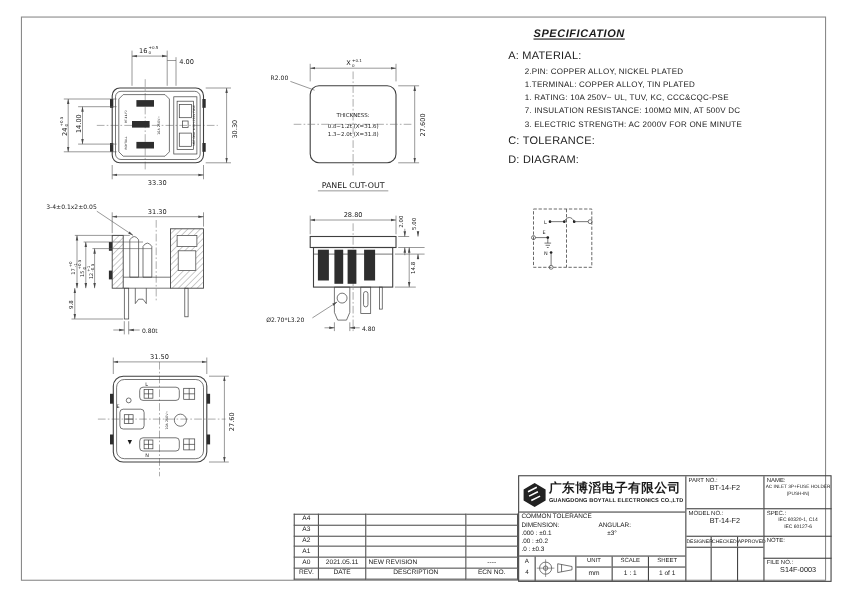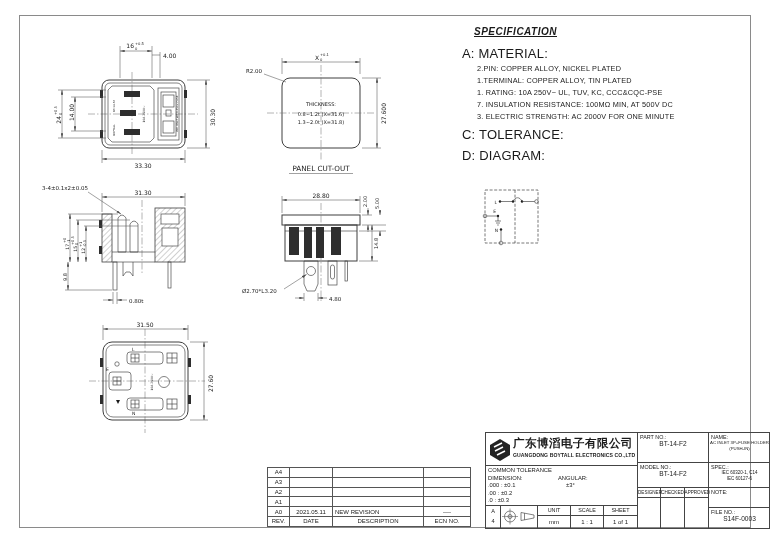--- a/index.html
+++ b/index.html
@@ -4,22 +4,22 @@
 <style>
   html,body{margin:0;padding:0;background:#fff;}
   #page{position:relative;width:770px;height:544px;background:#fff;overflow:hidden;
         font-family:"Liberation Sans","DejaVu Sans",sans-serif;color:#1a1a1a;}
   .abs{position:absolute;}
   #sheet-border{left:19px;top:15px;width:730px;height:511px;border:1.5px solid #8a8a8a;}
 
   
   #spec{left:462px;top:20px;width:288px;}
   .spec-title{font-size:10px;font-weight:bold;font-style:italic;text-decoration:underline;
-              letter-spacing:.5px;margin:6px 0 9px 12px;}
-  .spec-h{font-size:13px;letter-spacing:.2px;margin:6px 0 3px 0;}
+              letter-spacing:.5px;margin:6px 0 9px 23px;}
+  .spec-h{font-size:10px;letter-spacing:.2px;margin:6px 0 3px 0;}
   .spec-li{font-size:7.3px;letter-spacing:.2px;margin:0 0 3px 15px;white-space:nowrap;}
 
   
   svg text{font-family:"DejaVu Sans","Liberation Sans",sans-serif;fill:#1a1a1a;}
   .t7{font-size:7.2px}.t6{font-size:6px}.t55{font-size:5.5px}.t5{font-size:5px}
   .t45{font-size:4.5px}.t3{font-size:3px}.t26{font-size:2.7px}
   .tol{font-size:3.7px}
   .ln{fill:none;stroke:#3f3f3f;stroke-width:1}
   .l2{fill:none;stroke:#3f3f3f;stroke-width:.65}
   .dm{fill:none;stroke:#555;stroke-width:.55}
@@ -32,21 +32,21 @@
   
   #revtab{left:267px;top:467px;}
   #revtab table{border-collapse:collapse;}
   #revtab td{border:1px solid #555;font-size:6px;height:8.8px;padding:0 2px;
              text-align:center;white-space:nowrap;}
   #revtab .c1{width:17px}#revtab .c2{width:38px}#revtab .c3{width:86px;text-align:left}
   #revtab .c4{width:42px}
   #revtab tr.hdr td{text-align:center;}
 
   
-  #tb{left:485px;top:432px;width:283px;height:95px;border:1px solid #444;font-size:6px;}
+  #tb{left:471px;top:432px;width:283px;height:95px;border:1px solid #444;font-size:6px;}
   #tb .cell{position:absolute;box-sizing:border-box;}
   .lbl{font-size:5.4px;padding:1px 0 0 2px;}
   .val{font-size:6.6px;text-align:center;}
   #tb-company{left:0;top:0;width:151px;height:33px;border-bottom:1px solid #444;}
   #tb-cn{position:absolute;left:27px;top:3px;width:122px;font-size:11.5px;font-weight:bold;
          letter-spacing:.5px;font-family:sans-serif;white-space:nowrap;}
   #tb-en{position:absolute;left:27px;top:19px;width:124px;font-size:5.1px;font-weight:bold;
          letter-spacing:.1px;white-space:nowrap;}
   #tb-tol{left:0;top:33px;width:151px;height:40px;border-bottom:1px solid #444;
           font-size:5.8px;line-height:7.6px;padding:1px 0 0 2px;box-sizing:border-box;}

